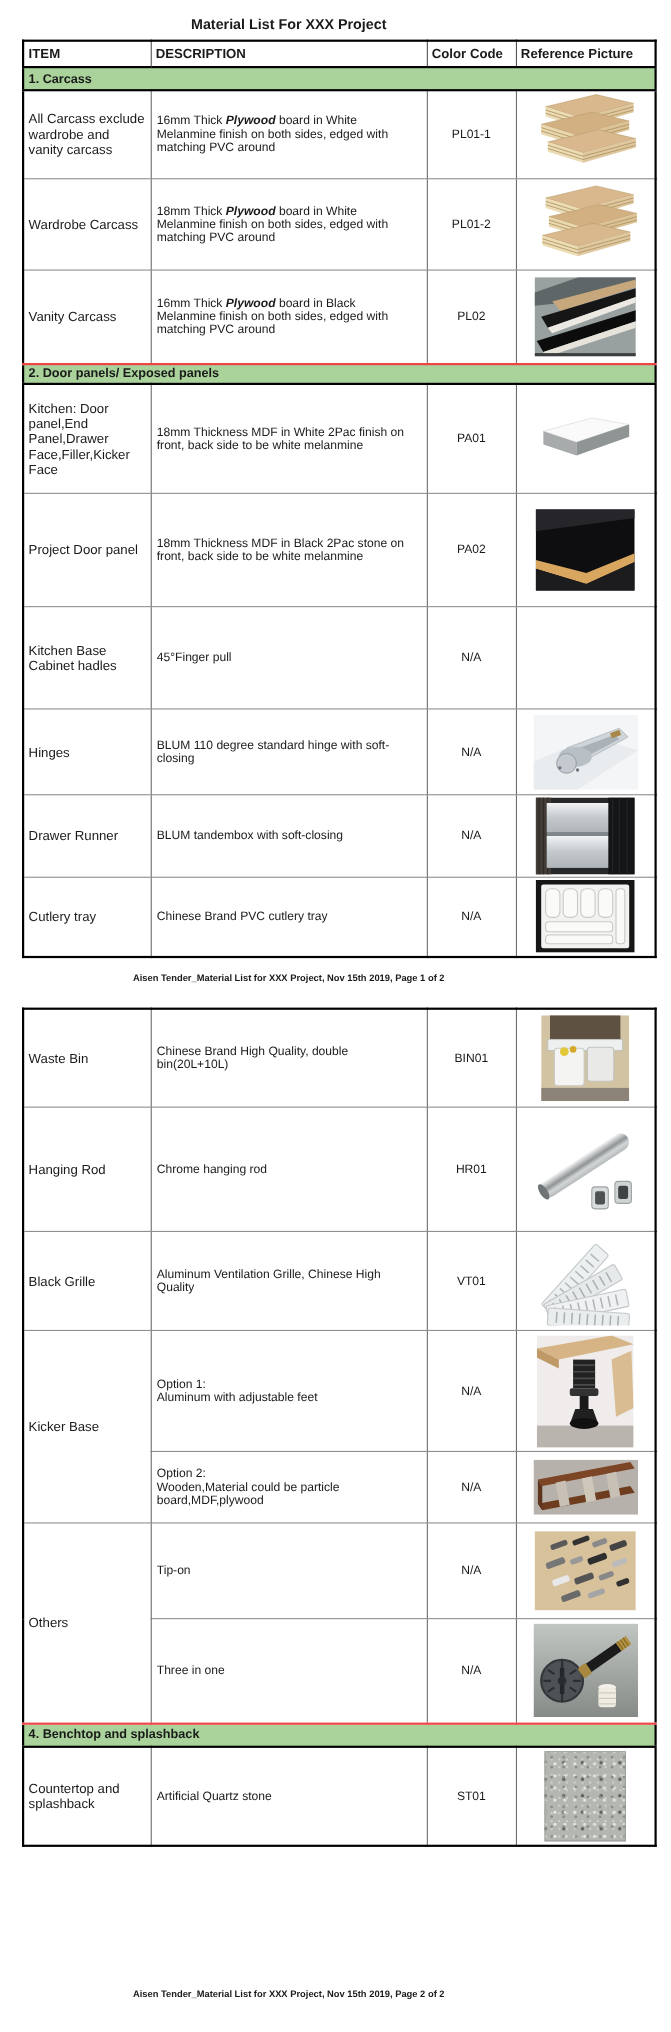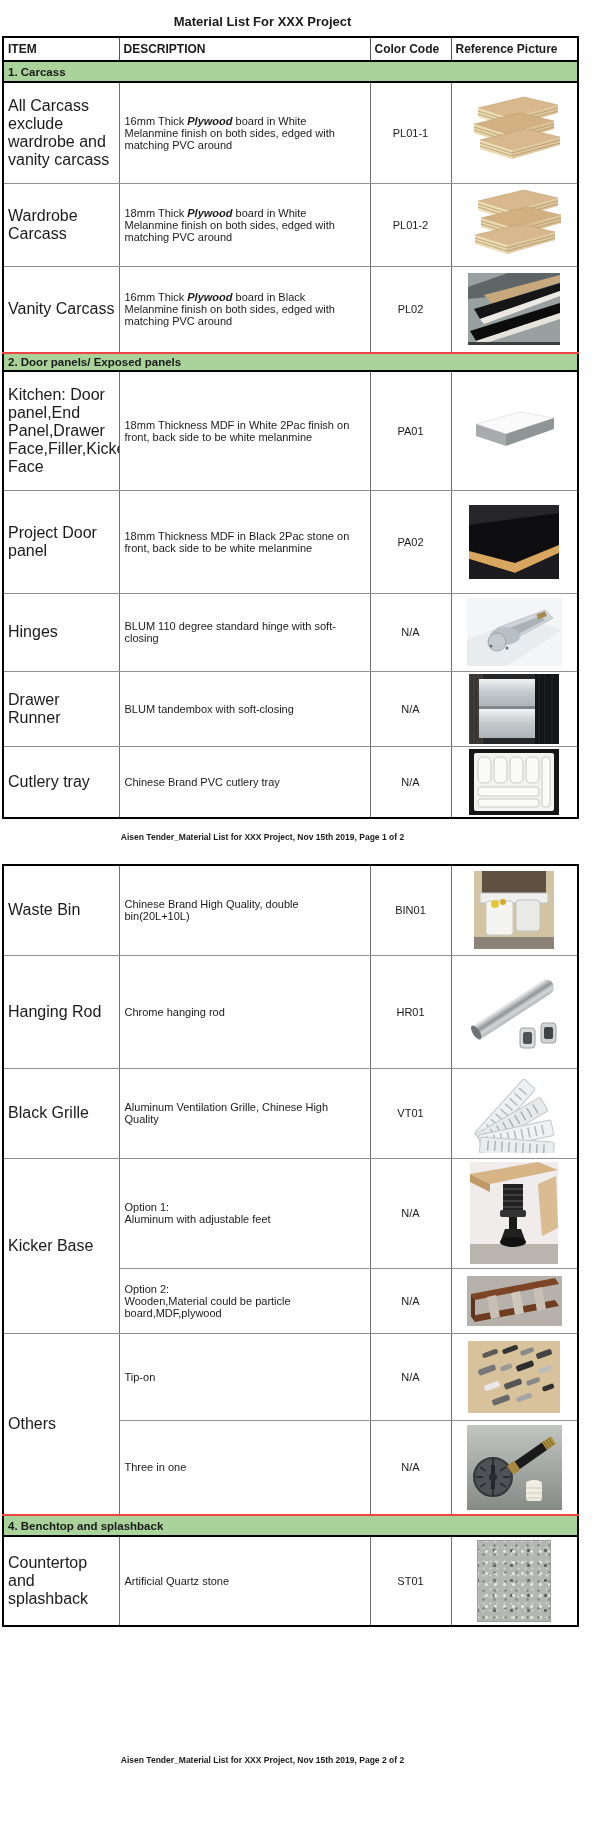--- a/index.html
+++ b/index.html
@@ -1,27 +1,27 @@
 <!DOCTYPE html>
 <html><head>
 <meta charset="utf-8">
 <style>
   html,body{margin:0;padding:0;}
   body{width:610px;min-height:1847px;background:#fff;color:#1a1a1a;
        font-family:"Liberation Sans",sans-serif;}
   .pagehead{width:525px;text-align:center;font-weight:bold;font-size:13px;margin:14px 0 7px 0;}
-  table.mat{border-collapse:collapse;table-layout:fixed;width:575px;margin-left:2px;
+  table.mat{border-collapse:collapse;table-layout:fixed;width:575px;margin-left:20px;
             border:2px solid #000;}
   col.c-item{width:116px;} col.c-desc{width:251px;} col.c-code{width:81px;} col.c-ref{width:127px;}
   th{font-size:12px;font-weight:bold;text-align:left;vertical-align:middle;padding:2px 4px;
      border:1px solid #555;border-bottom:2px solid #000;background:#fff;}
   td{border-left:1px solid #6e6e6e;border-right:1px solid #6e6e6e;
      border-top:1px solid #8f8f8f;border-bottom:1px solid #8f8f8f;
      vertical-align:middle;overflow:hidden;}
-  td.item{font-size:16px;padding:14px 4px;}
+  td.item{font-size:12px;padding:14px 4px;}
   td.desc{font-size:11px;padding:2px 14px 2px 5px;white-space:pre-line;}
   td.code{font-size:11px;text-align:center;padding:2px;}
   td.ref{padding:2px;text-align:center;}
   tr.section td{background:#a9d39b;font-weight:bold;font-size:11.5px;padding:2px 4px;
                 border-top:2px solid #ef4444;border-bottom:2px solid #000;}
   .pw{font-style:italic;font-weight:bold;}
   .footer{width:525px;text-align:center;font-weight:bold;font-size:8.5px;}
   .f1{margin-top:13px;}
   .f2{margin-top:128px;}
   .pic{display:block;margin:0 auto;}
@@ -157,20 +157,26 @@
       <svg class="pic" width="90" height="74" viewBox="0 0 90 74">
         <rect width="90" height="74" fill="#0e0e10"></rect>
         <polygon points="0,0 90,0 90,8 0,20" fill="#26262a"></polygon>
         <polygon points="0,46 46,58 90,40 90,48 46,68 0,54" fill="#d9a660"></polygon>
         <polygon points="0,54 46,68 90,48 90,74 0,74" fill="#1c1c1e"></polygon>
       </svg>
     </td>
   </tr>
 
 
+  <tr style="height:93px">
+    <td class="item">Kitchen Base Cabinet hadles</td>
+    <td class="desc">45°Finger pull</td>
+    <td class="code">N/A</td>
+    <td class="ref"></td>
+  </tr>
 
   <tr style="height:78px">
     <td class="item">Hinges</td>
     <td class="desc">BLUM 110 degree standard hinge with soft-closing</td>
     <td class="code">N/A</td>
     <td class="ref">
       <svg class="pic" width="95" height="68" viewBox="0 0 95 68">
         <rect width="95" height="68" fill="#f4f5f6"></rect>
         <polygon points="0,42 55,20 95,32 40,68 0,68" fill="#e9ecee"></polygon>
         <polygon points="30,30 78,12 86,20 42,44" fill="#cfd5d9" stroke="#9aa2a7" stroke-width="0.5"></polygon>

